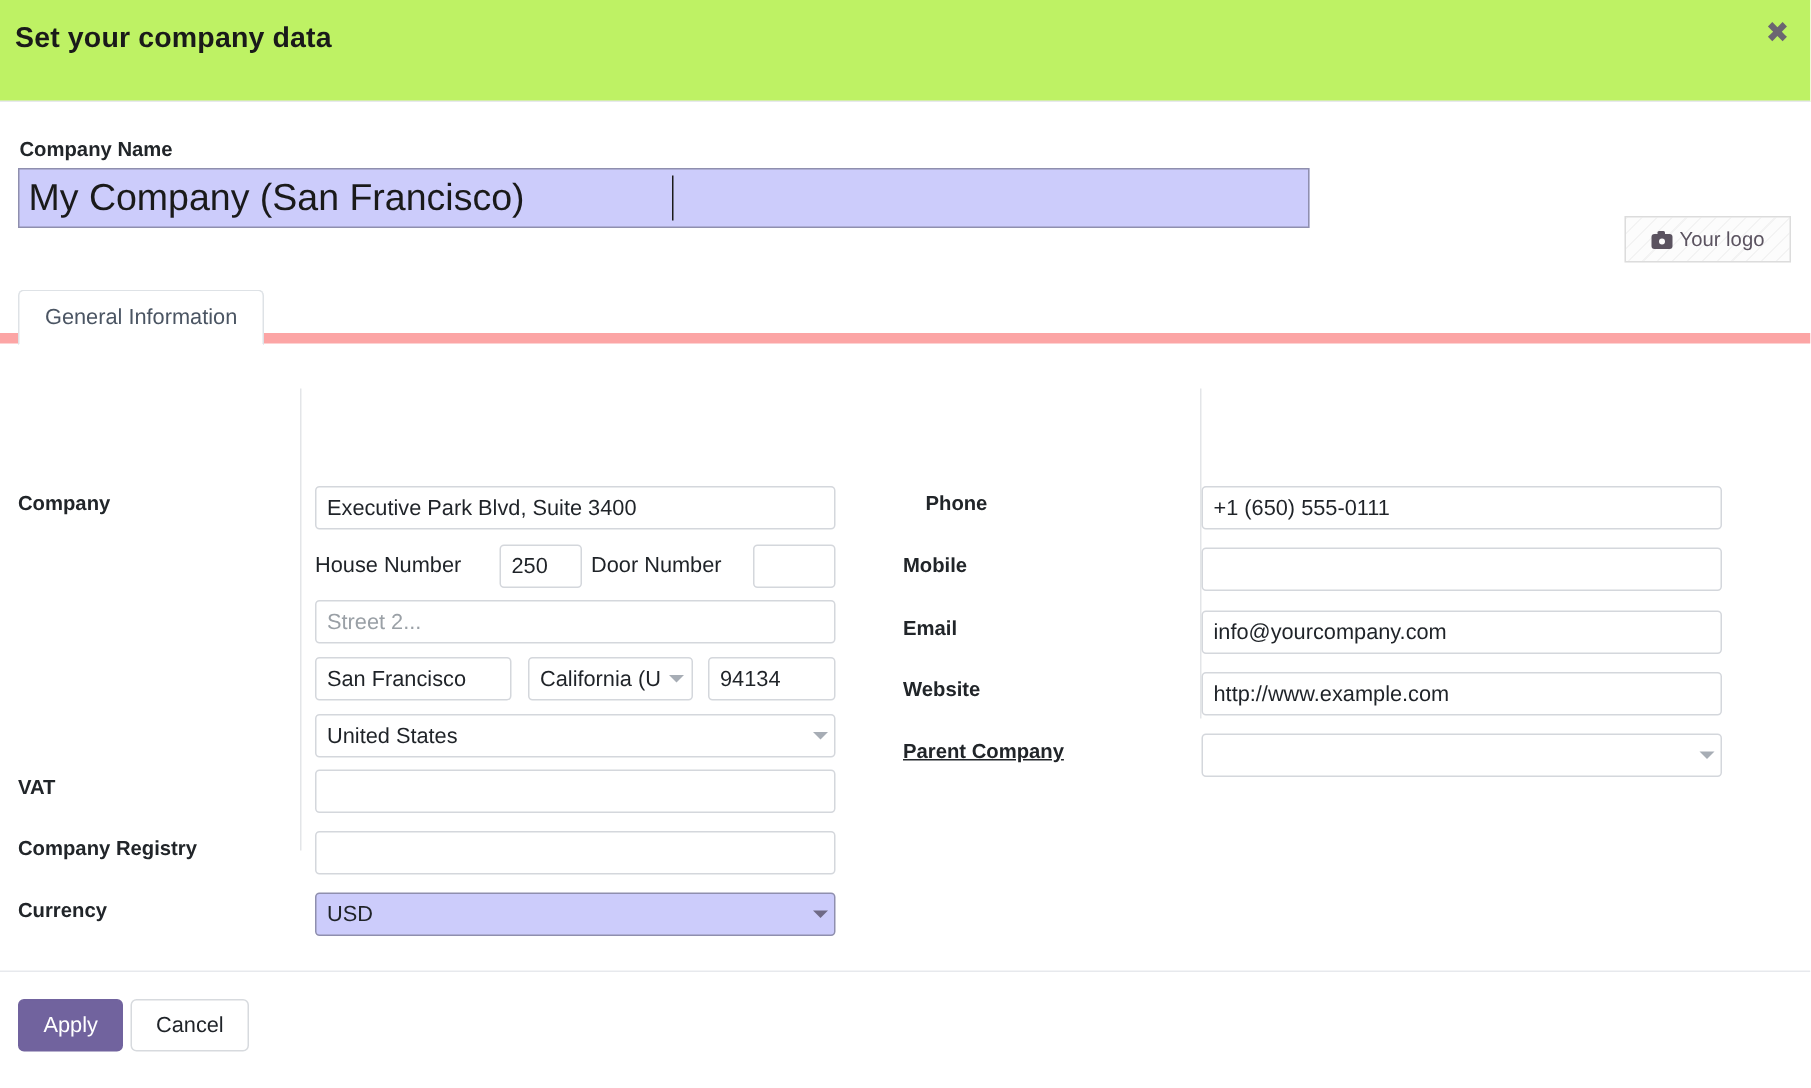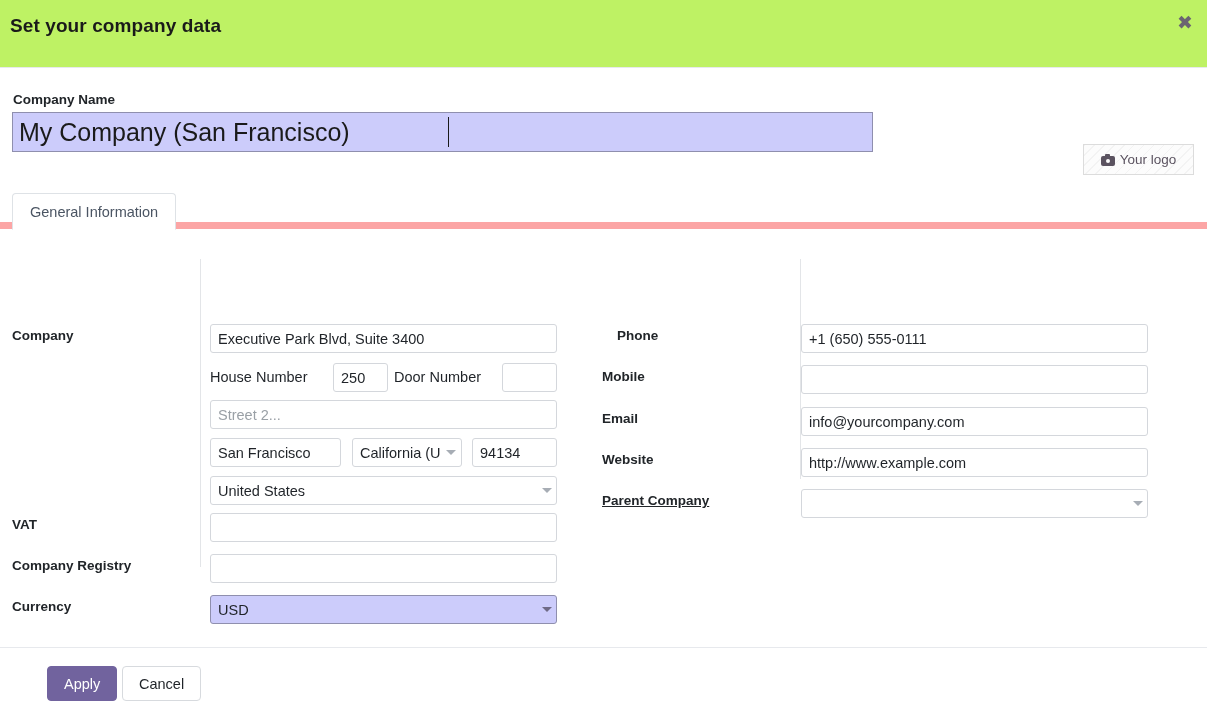--- a/index.html
+++ b/index.html
@@ -135,21 +135,21 @@
 
   
   .dlg-footer {
     position: absolute; left: 0; top: 647px; width: 1207px; height: 78px;
     border-top: 1px solid #e7e9ed; background: #fff;
   }
   .btn {
     position: absolute; top: 18px; height: 35px;
     border-radius: 4px; font-size: 14.5px;
     font-family: "Liberation Sans", sans-serif;
-    cursor: pointer; padding: 0 16px; margin-left: 35px;
+    cursor: pointer; padding: 0 16px;
   }
   .btn-apply {
     left: 12px; background: #71639e; border: 1px solid #71639e; color: #ffffff;
   }
   .btn-cancel {
     left: 87px; background: #ffffff; border: 1px solid #d7dade; color: #1f2328;
   }
 </style>
 </head>
 <body>

